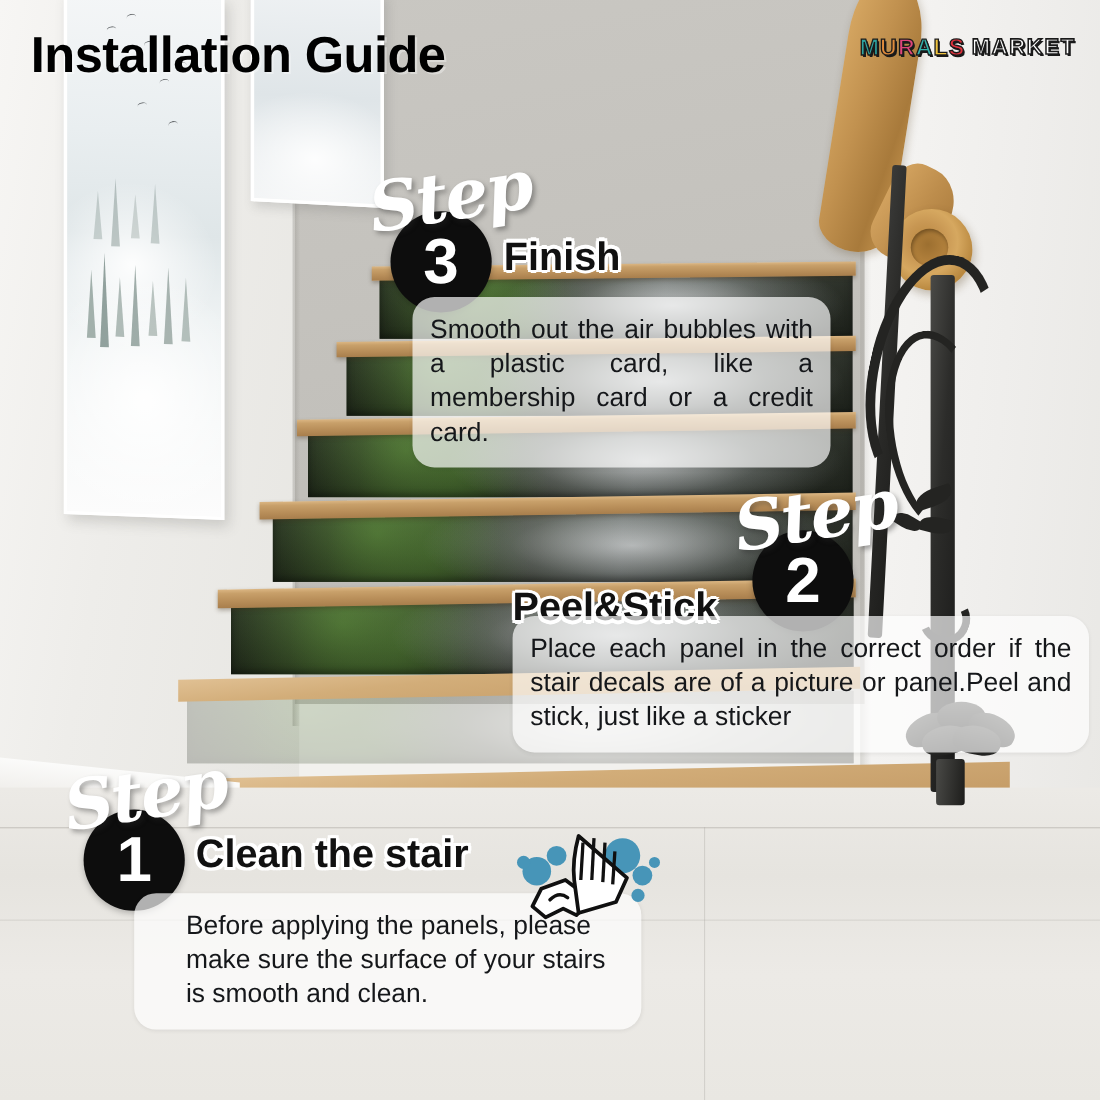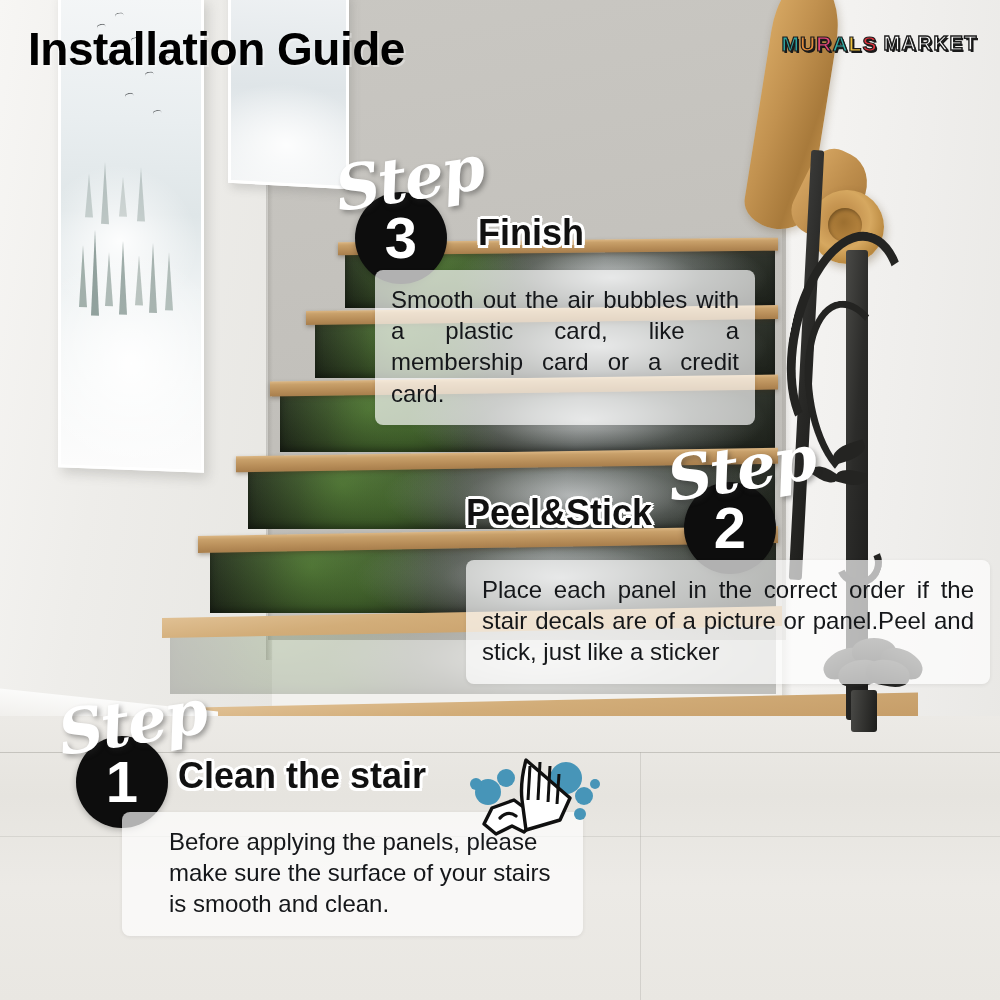--- a/index.html
+++ b/index.html
@@ -251,21 +251,21 @@
     font-size:36px; font-weight:bold; color:#111111;
     z-index:4; white-space:nowrap;
     text-shadow:
       -2.5px -2.5px 0 #fff,  2.5px -2.5px 0 #fff,
       -2.5px  2.5px 0 #fff,  2.5px  2.5px 0 #fff,
       -3px 0 0 #fff, 3px 0 0 #fff, 0 -3px 0 #fff, 0 3px 0 #fff;
   }
   .step-body {
     position:absolute;
     background: rgba(255,255,255,.68);
-    border-radius: 8px;
+    border-radius: 20px;
     padding: 14px 16px 16px 16px;
     font-size:24px; line-height:1.30; color:#15171a;
     z-index:4;
     box-shadow: 0 1px 4px rgba(0,0,0,.07);
   }
   .justify { text-align: justify; text-align-last: left; }
 
   
   .clean-icon { position:absolute; left:462px; top:748px; width:140px; height:96px; z-index:5; }
 </style>
@@ -367,28 +367,28 @@
   <div class="title">Installation Guide</div>
 
   <div class="logo">
     <span class="murals"><span style="color: rgb(46, 163, 160);">M</span><span style="color: rgb(224, 139, 60);">U</span><span style="color: rgb(224, 69, 123);">R</span><span style="color: rgb(51, 179, 172);">A</span><span style="color: rgb(239, 195, 63);">L</span><span style="color: rgb(224, 50, 60);">S</span></span>
     <span class="market">MARKET</span>
   </div>
 
   <div class="step-block">
     <div class="step-word" style="left:335px; top:142px;">Step</div>
     <div class="step-circle" style="left:355px; top:192px;">3</div>
-    <div class="step-heading" style="left:478px; top:212px;">Finish</div>
+    <div class="step-heading" style="left:458px; top:212px;">Finish</div>
     <div class="step-body justify" style="left:375px; top:270px; width:348px;">Smooth out the air bubbles with a plastic card, like a membership card or a credit card.</div>
   </div>
 
   <div class="step-block">
     <div class="step-word" style="left:667px; top:432px;">Step</div>
     <div class="step-circle" style="left:684px; top:482px;">2</div>
-    <div class="step-heading" style="left:466px; top:492px;">Peel&amp;Stick</div>
+    <div class="step-heading" style="left:466px; top:531px;">Peel&amp;Stick</div>
     <div class="step-body justify" style="left:466px; top:560px; width:492px;">Place each panel in the correct order if the stair decals are of a picture or panel.Peel and stick, just like a sticker</div>
   </div>
 
   <div class="step-block">
     <div class="step-word" style="left:58px; top:686px;">Step</div>
     <div class="step-circle" style="left:76px; top:736px;">1</div>
     <div class="step-heading" style="left:178px; top:755px;">Clean the stair</div>
 
     <svg class="clean-icon" viewBox="0 0 140 96">
       <circle cx="26" cy="44" r="13" fill="#4795b8"></circle>

